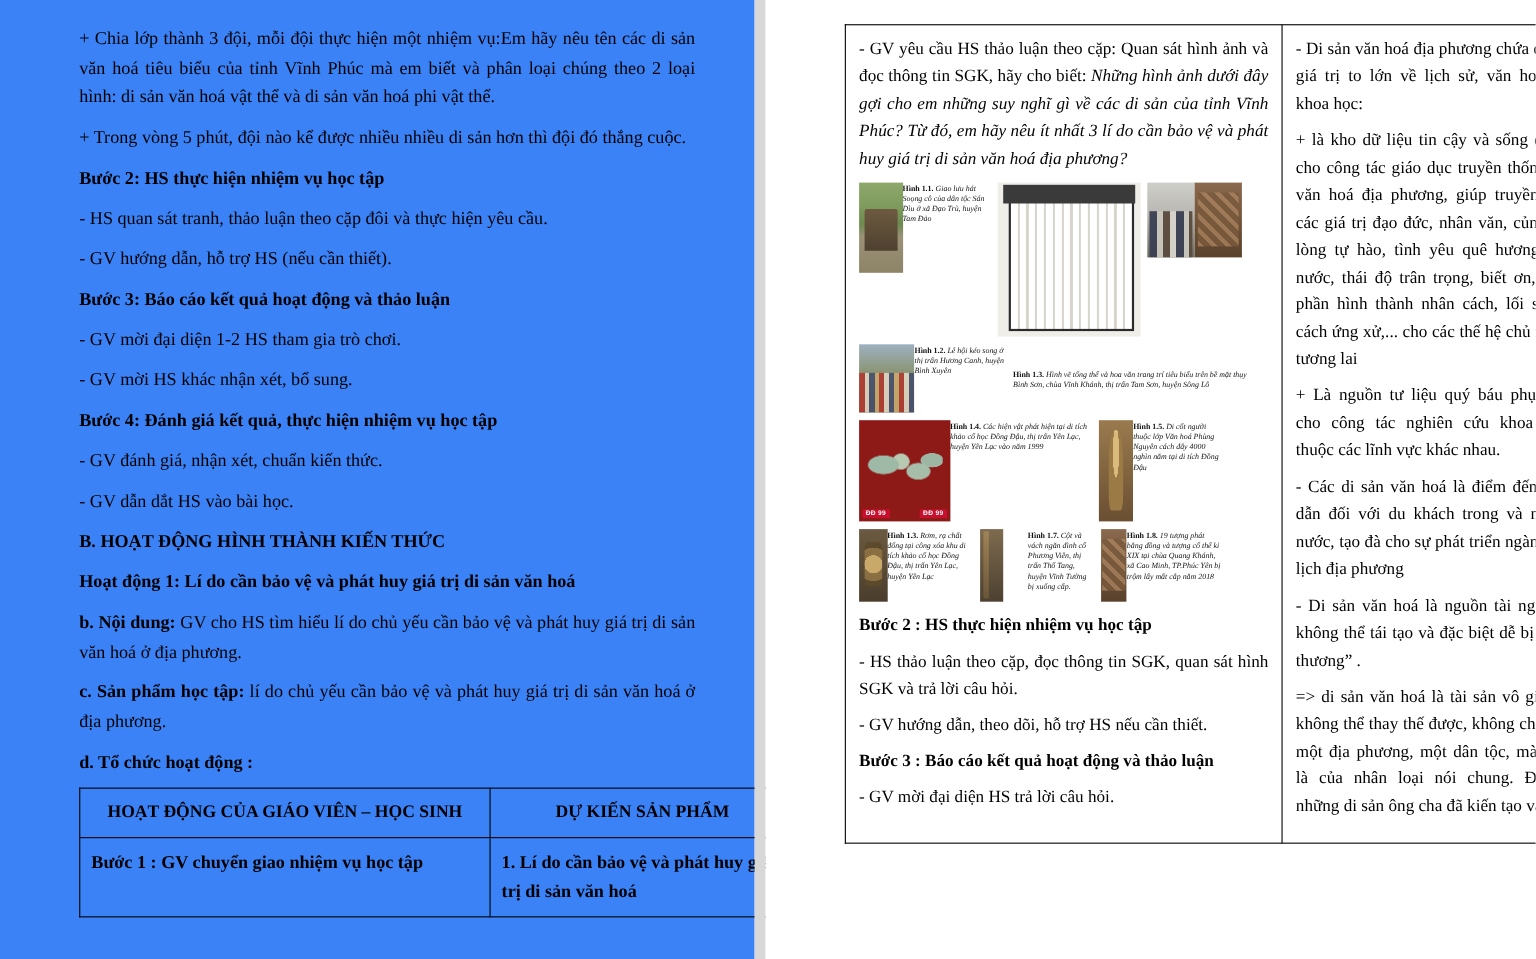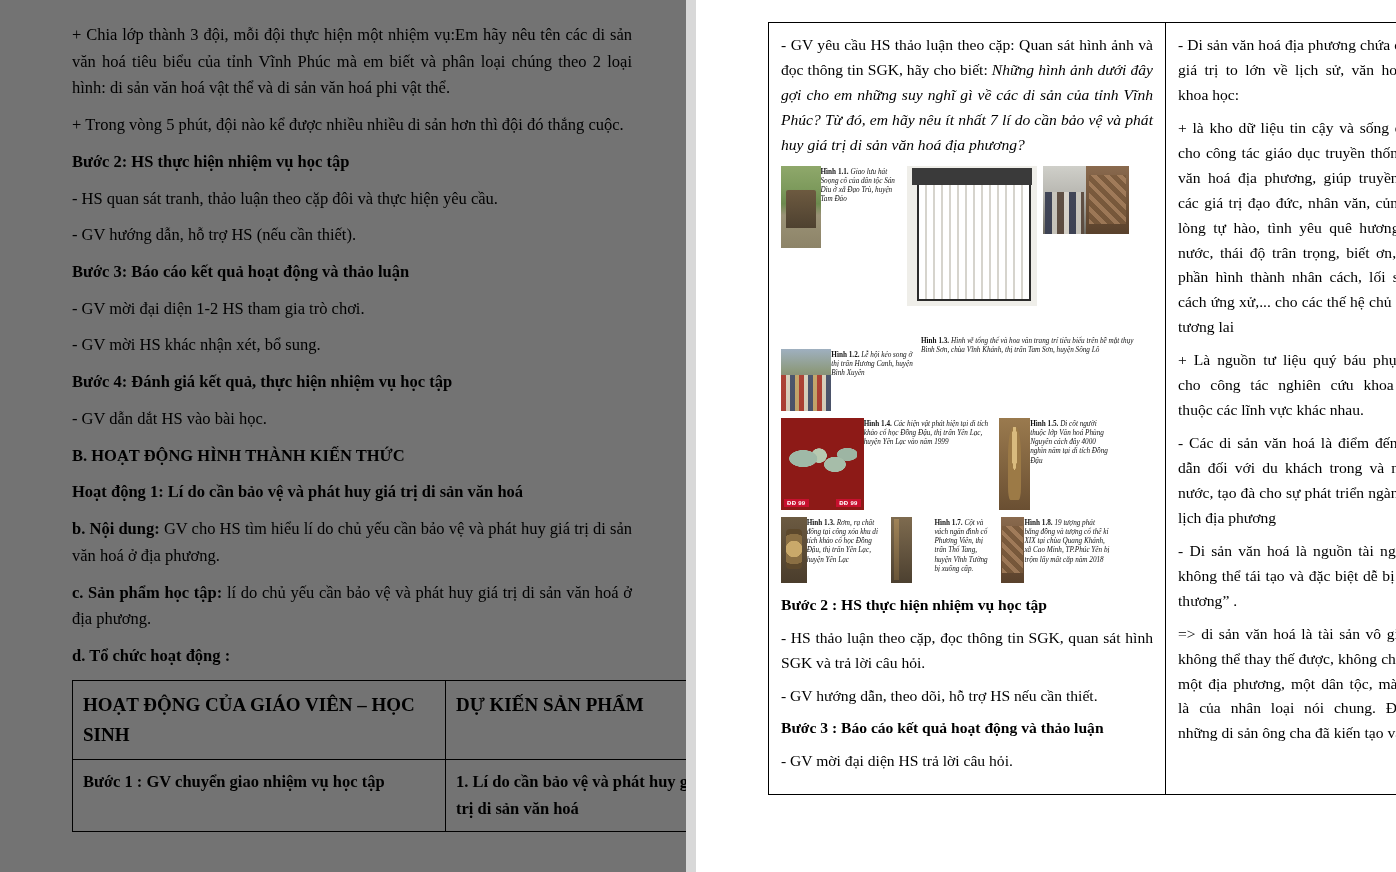--- a/index.html
+++ b/index.html
@@ -18,21 +18,21 @@
     position: relative;
     width: 1396px;
     height: 872px;
   }
   .col-left {
     position: absolute;
     left: 0;
     top: 0;
     width: 686px;
     height: 872px;
-    background: #737373;
+    background: #3b82f6;
   }
   .gutter {
     position: absolute;
     left: 686px;
     top: 0;
     width: 10px;
     height: 872px;
     background: #d8d8d8;
   }
   .col-right {
@@ -66,21 +66,22 @@
   .tbl td, .tbl th {
     border: 1px solid #000;
     padding: 9px 10px;
     font-size: 16.5px;
     line-height: 1.6;
     vertical-align: top;
     text-align: left;
   }
   .tbl th {
     font-weight: bold;
-    font-size: 19px;
+    font-size: 16px;
+    text-align: center;
   }
   .tbl .c1 { width: 352px; }
   .tbl .c2 { width: 256px; }
   .cellbold { font-weight: bold; }
 
   
   .rtable {
     position: absolute;
     left: 72px;
     top: 22px;
@@ -246,20 +247,21 @@
     <div class="left-body">
       <p>+ Chia lớp thành 3 đội, mỗi đội thực hiện một nhiệm vụ:Em hãy nêu tên các di sản văn hoá tiêu biểu của tỉnh Vĩnh Phúc mà em biết  và phân loại chúng theo 2 loại hình: di sản văn hoá vật thể và di sản văn hoá phi vật thể.</p>
       <p>+ Trong vòng 5 phút, đội nào kể được nhiều nhiều di sản hơn thì đội đó thắng cuộc.</p>
       <p class="b">Bước 2: HS thực hiện nhiệm vụ học tập</p>
       <p>- HS quan sát tranh, thảo luận theo cặp đôi và thực hiện yêu cầu.</p>
       <p>- GV hướng dẫn, hỗ trợ HS (nếu cần thiết).</p>
       <p class="b">Bước 3: Báo cáo kết quả hoạt động và thảo luận</p>
       <p>- GV mời đại diện 1-2 HS tham gia trò chơi.</p>
       <p>- GV mời HS khác nhận xét, bổ sung.</p>
       <p class="b">Bước 4: Đánh giá kết quả, thực hiện nhiệm vụ học tập</p>
+      <p>- GV đánh giá, nhận xét, chuẩn kiến thức.</p>
       <p>- GV dẫn dắt HS vào bài học.</p>
       <p class="b">B. HOẠT ĐỘNG HÌNH THÀNH KIẾN THỨC</p>
       <p class="b">Hoạt động 1: Lí do cần bảo vệ và phát huy giá trị di sản văn hoá</p>
 
       <p><span class="lead-b">b. Nội dung:</span><span> GV cho HS tìm hiểu lí do chủ yếu cần bảo vệ và phát huy giá trị di sản văn hoá ở địa phương.</span></p>
       <p><span class="lead-b">c. Sản phẩm học tập:</span><span> lí do chủ yếu cần bảo vệ và phát huy giá trị di sản văn hoá ở địa phương.</span></p>
       <p><span class="lead-b">d. Tổ chức hoạt động :</span><span></span></p>
 
       <table class="tbl">
         <tbody>
@@ -277,40 +279,40 @@
   </div>
 
   <div class="gutter"></div>
 
   <div class="col-right">
     <table class="rtable">
       <tbody>
           <tr>
         <td class="rc1">
 
-          <p><span>- GV yêu cầu HS thảo luận theo cặp: Quan sát hình ảnh và đọc thông tin SGK, hãy cho biết: </span><span class="it">Những hình ảnh dưới đây gợi cho em những suy nghĩ gì về các di sản của tỉnh Vĩnh Phúc? Từ đó, em hãy nêu ít nhất 7 lí do cần bảo vệ và phát huy giá trị di sản văn hoá địa phương?</span></p>
+          <p><span>- GV yêu cầu HS thảo luận theo cặp: Quan sát hình ảnh và đọc thông tin SGK, hãy cho biết: </span><span class="it">Những hình ảnh dưới đây gợi cho em những suy nghĩ gì về các di sản của tỉnh Vĩnh Phúc? Từ đó, em hãy nêu ít nhất 3 lí do cần bảo vệ và phát huy giá trị di sản văn hoá địa phương?</span></p>
 
           <div class="imgblock">
 
             <div class="imgrow">
               <div class="imgcell" style="width:120px;">
                 <div class="ph f-temple" style="width:120px;height:82px;"></div>
                 <div class="cap"><b>Hình 1.1.</b><span> Giao lưu hát Soọng cô của dân tộc Sán Dìu ở xã Đạo Trù, huyện Tam Đảo</span></div>
               </div>
               <div class="imgcell" style="width:130px;">
                 <div class="ph f-door" style="width:130px;height:140px;"></div>
               </div>
               <div class="imgcell" style="width:86px;">
                 <div class="ph f-group" style="width:86px;height:68px;margin-bottom:4px;"></div>
                 <div class="ph f-carve" style="width:86px;height:68px;"></div>
               </div>
             </div>
 
             <div class="imgrow">
-              <div class="imgcell" style="width:134px;margin-top:36px;">
+              <div class="imgcell" style="width:134px;">
                 <div class="ph f-festival" style="width:120px;height:62px;"></div>
                 <div class="cap"><b>Hình 1.2.</b><span> Lễ hội kéo song ở thị trấn Hương Canh, huyện Bình Xuyên</span></div>
               </div>
               <div class="imgcell" style="width:222px;">
                 <div class="cap" style="margin-top:24px;"><b>Hình 1.3.</b><span> Hình vẽ tổng thể và hoa văn trang trí tiêu biểu trên bề mặt thụy Bình Sơn, chùa Vĩnh Khánh, thị trấn Tam Sơn, huyện Sông Lô</span></div>
               </div>
             </div>
 
             <div class="imgrow">
               <div class="imgcell" style="width:212px;">

